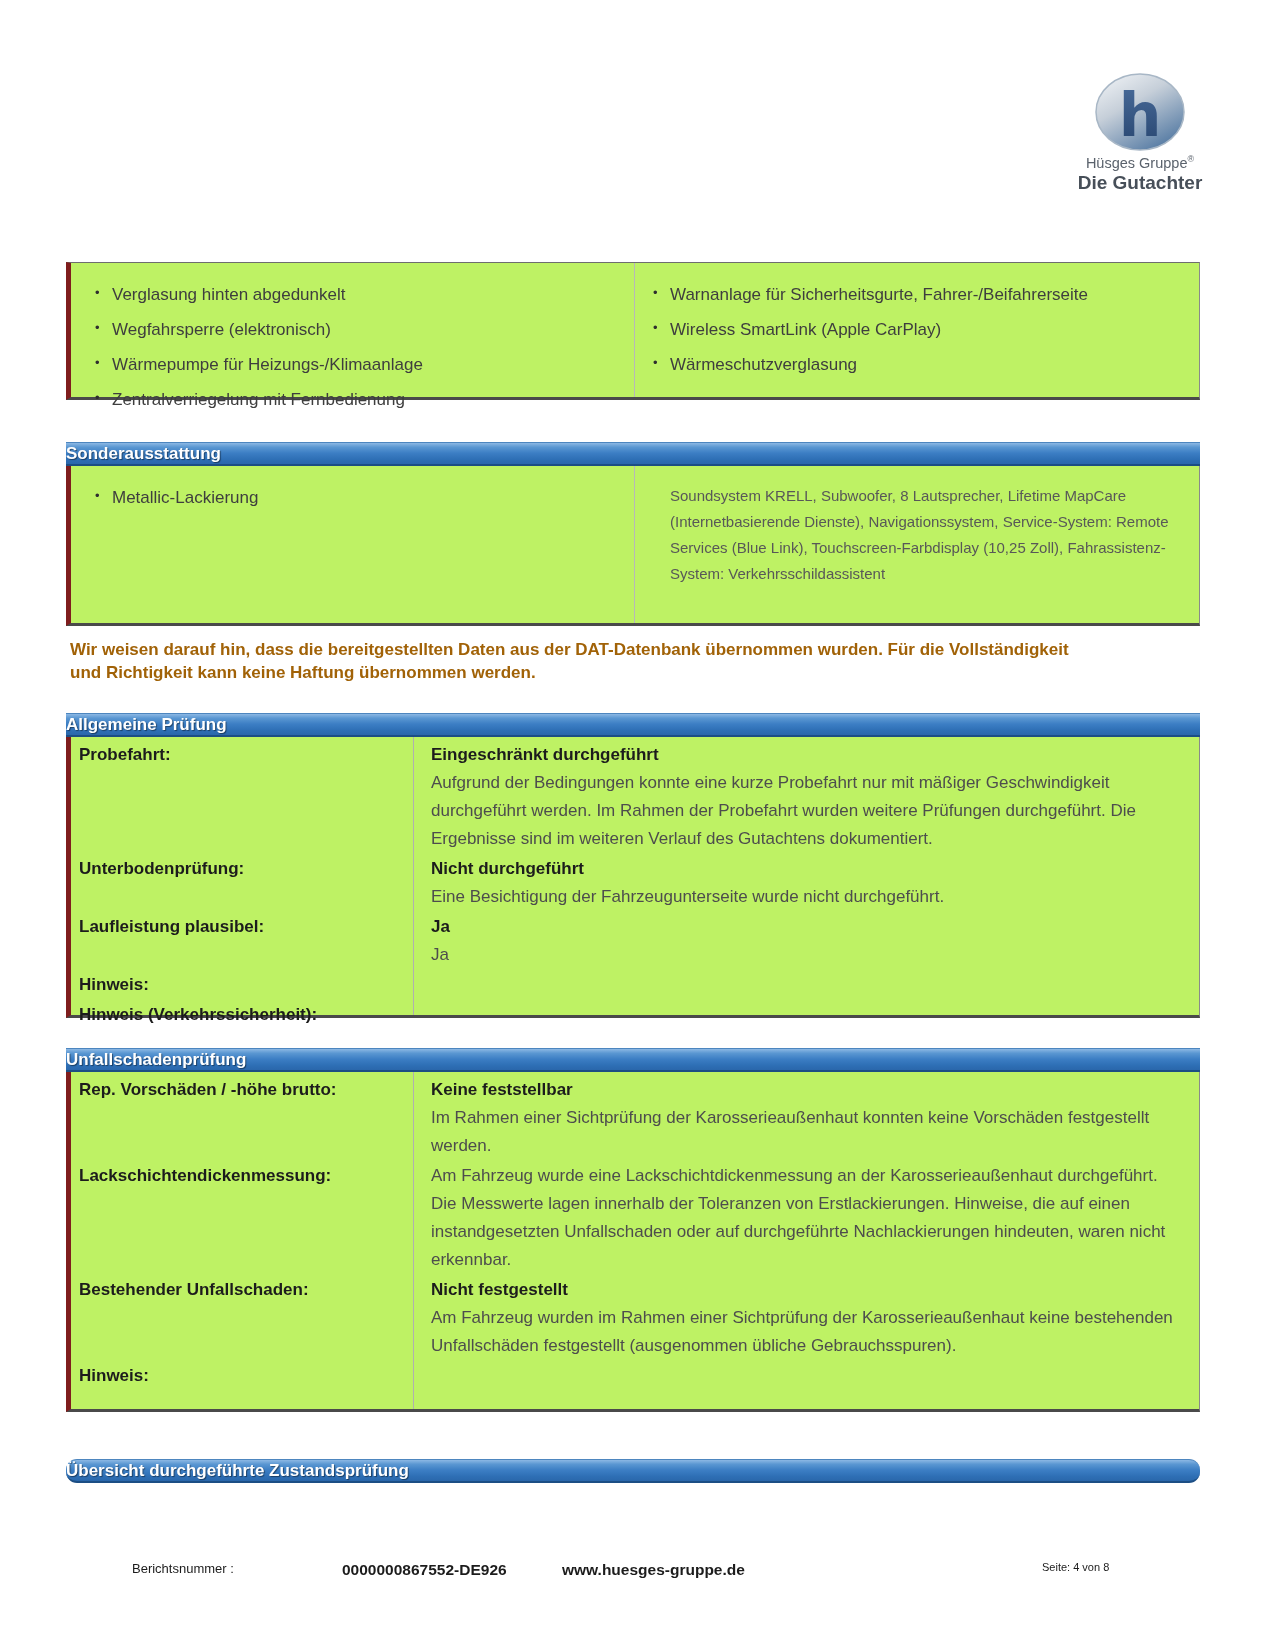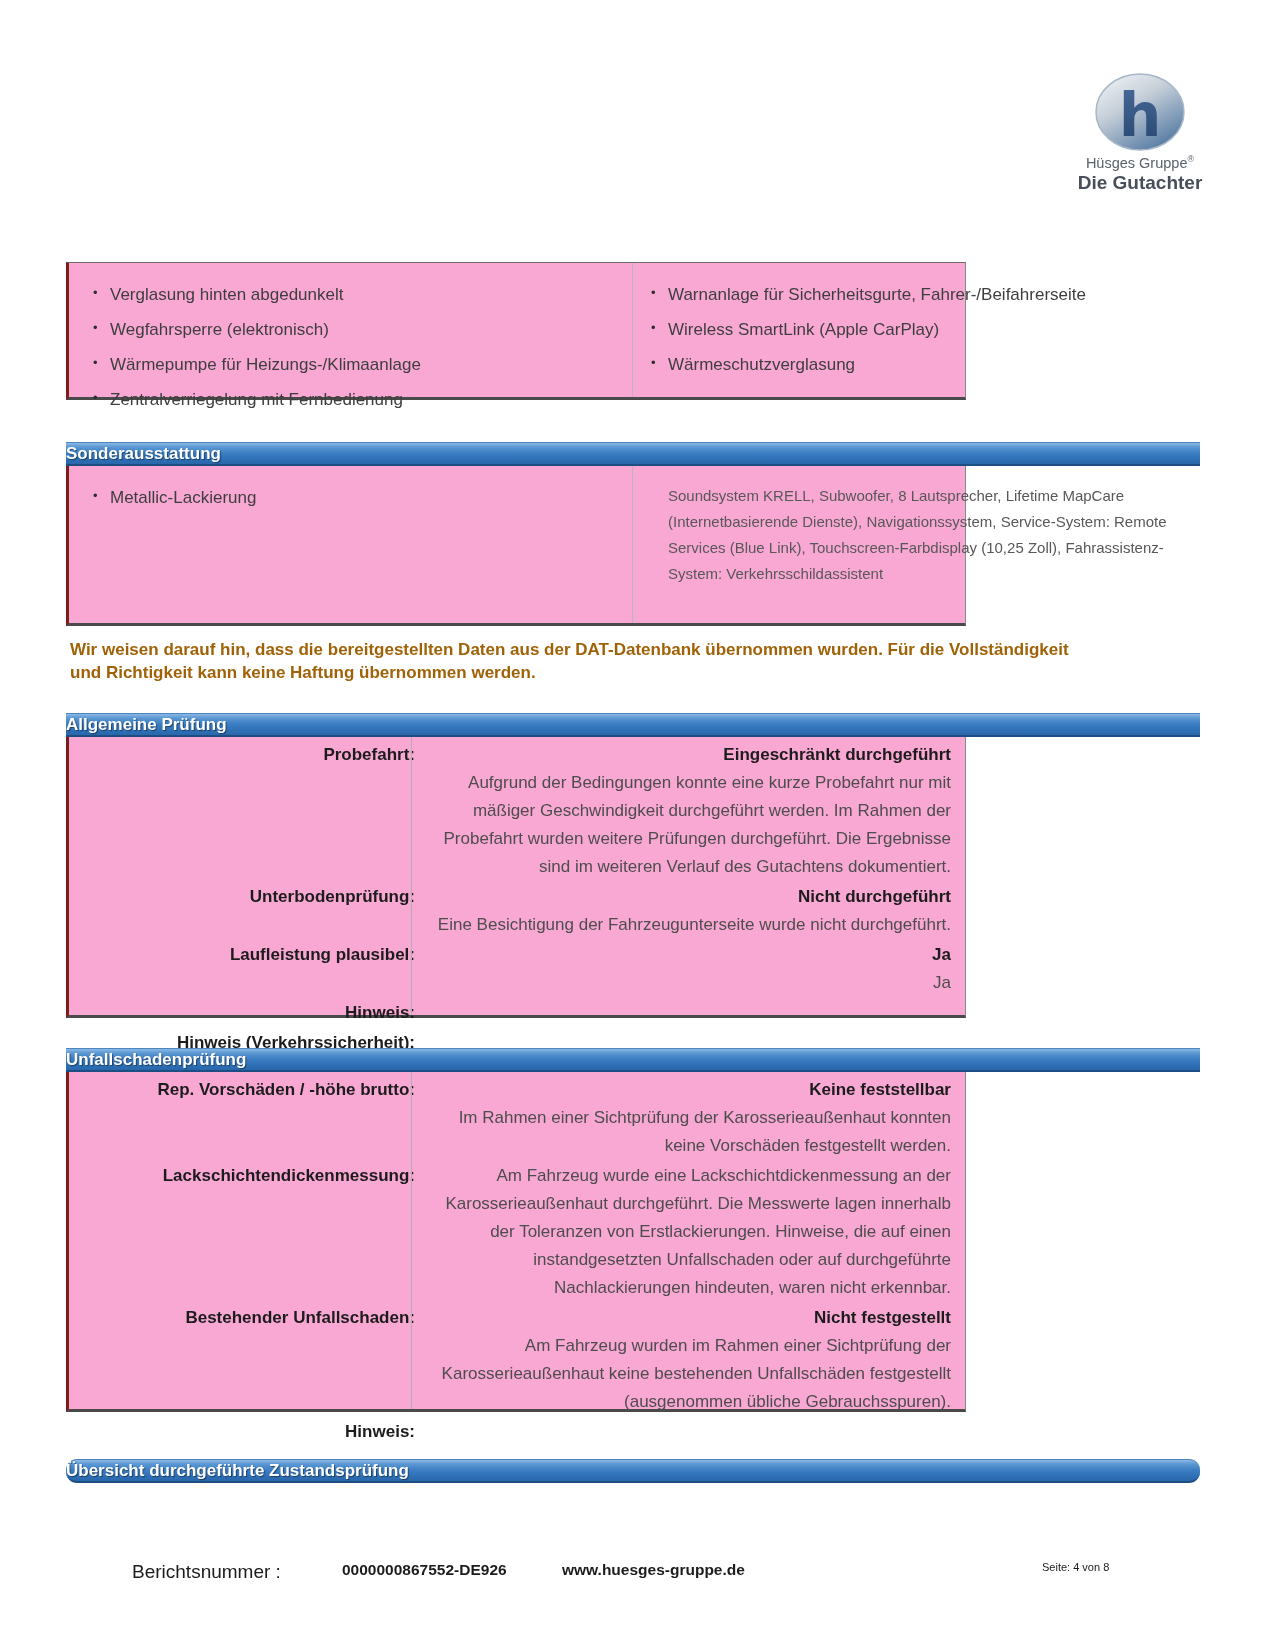--- a/index.html
+++ b/index.html
@@ -7,22 +7,22 @@
         font-family:"Liberation Sans", sans-serif;color:#3d3d3d;}
 
   
   .logo{position:absolute;left:1055px;top:72px;width:170px;text-align:center;}
   .logo svg{display:block;margin:0 auto;}
   .logo .brand{font-size:14.5px;color:#5a626c;margin-top:2px;white-space:nowrap;}
   .logo .brand sup{font-size:9px;}
   .logo .tagline{font-size:19px;font-weight:bold;color:#474f59;margin-top:1px;white-space:nowrap;}
 
   
-  .sbox{position:absolute;left:66px;width:900px;box-sizing:border-box;background:#f9a8d4;
-        border-left:3px solid #7f1d1d;border-right:1px solid #8a8a8a;border-bottom:3px solid #4a4a4a;}
+  .sbox{position:absolute;left:66px;width:1134px;box-sizing:border-box;background:#bef264;
+        border-left:5px solid #7f1d1d;border-right:1px solid #8a8a8a;border-bottom:3px solid #4a4a4a;}
   .shead{position:absolute;left:66px;width:1134px;height:24px;box-sizing:border-box;
          background:linear-gradient(180deg,#8cb8e4 0%,#5a97d2 20%,#3c7ec4 48%,#2e6fb5 78%,#2a67ab 100%);
          border-top:1px solid #4d86bf;border-bottom:2px solid #1c4e84;
          color:#ffffff;font-weight:bold;font-size:17px;line-height:21px;padding-left:0;
          text-shadow:1px 1px 1px rgba(0,0,0,0.45);}
   .col-divider{position:absolute;left:563px;top:0;bottom:0;width:1px;background:#b8b8b8;}
   .vdiv{position:absolute;left:342px;top:0;bottom:0;width:1px;background:#b0b0b0;}
 
   
   .lcol{position:absolute;left:24px;top:10px;width:525px;}
@@ -33,33 +33,33 @@
   .opt{margin:7px 0 0 0;}
   .optline{line-height:26px;font-size:17px;color:#3e3e3e;}
   .optdesc{margin-left:17px;width:505px;font-size:15px;line-height:26px;color:#585858;}
   .optdesc:empty{display:none;}
 
   
   .disclaimer{position:absolute;left:70px;top:638px;width:1130px;font-size:17px;font-weight:bold;
               color:#a16207;line-height:23px;white-space:pre-line;}
 
   
-  .rows{padding-top:3px;text-align:right;}
+  .rows{padding-top:3px;}
   .prow{display:flex;padding:1px 0;}
   .plabel{flex:0 0 346px;box-sizing:border-box;padding-left:8px;font-weight:bold;
           font-size:17px;line-height:28px;color:#1c1c1c;}
   .pval{flex:1;box-sizing:border-box;padding-left:14px;padding-right:14px;}
   .pbold{font-weight:bold;font-size:17px;line-height:28px;color:#1c1c1c;}
   .pdesc{font-size:17px;line-height:28px;color:#4d4d4d;}
   .pbold:empty,.pdesc:empty{display:none;}
 
   
   .footer{position:absolute;left:0;top:1561px;width:1275px;height:30px;font-size:15px;color:#1c1c1c;}
   .footer span{position:absolute;white-space:nowrap;}
-  .f-label{left:132px;font-size:19px;}
+  .f-label{left:132px;font-size:13px;}
   .f-number{left:342px;font-weight:bold;font-size:15.5px;}
   .f-site{left:562px;font-weight:bold;font-size:15.5px;}
   .f-page{left:1042px;font-size:11px;}
 </style>
 </head>
 <body>
 
 <div class="page">
 
   <div class="logo">

